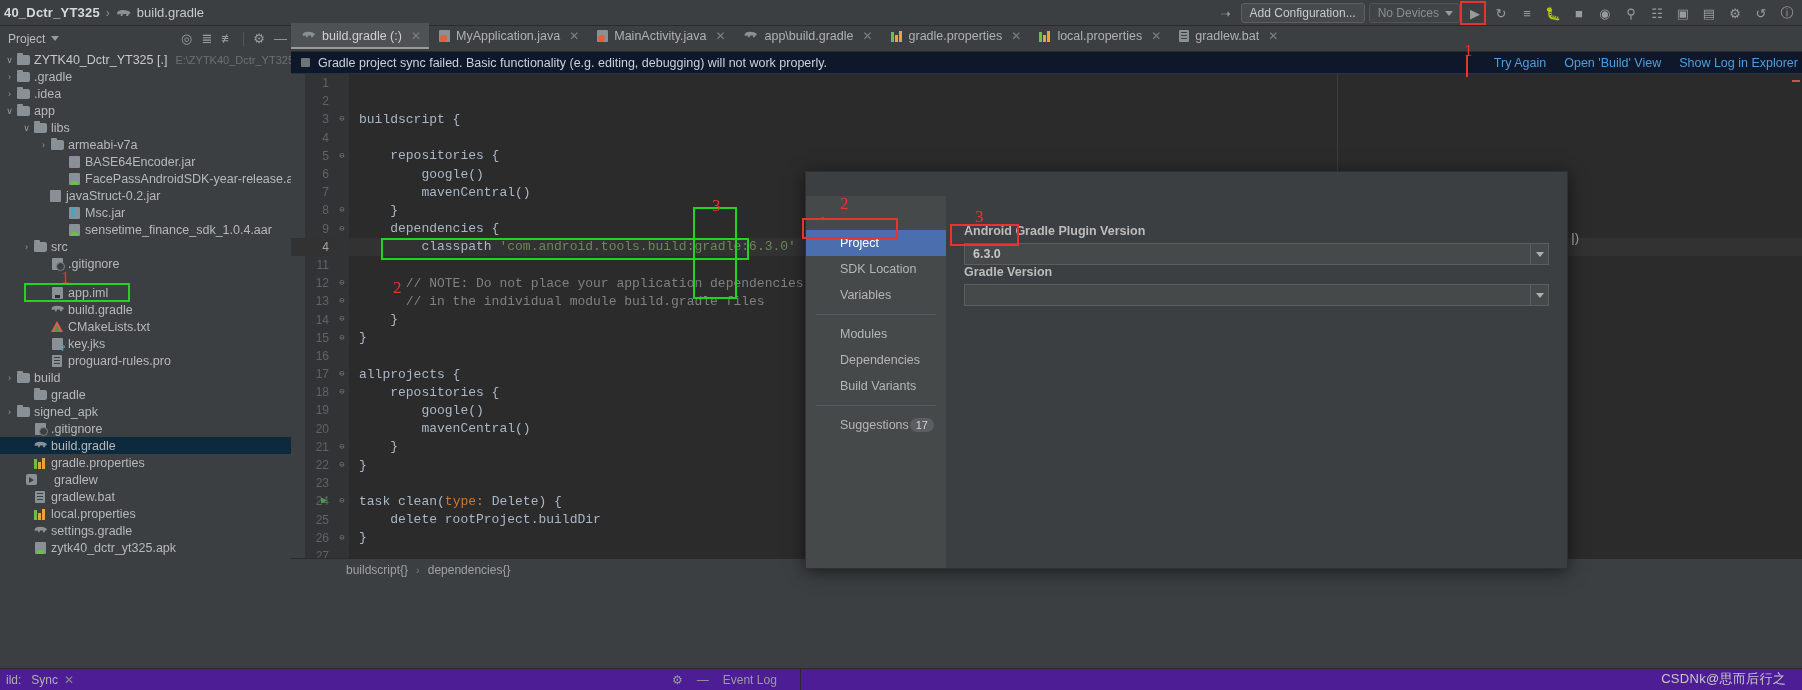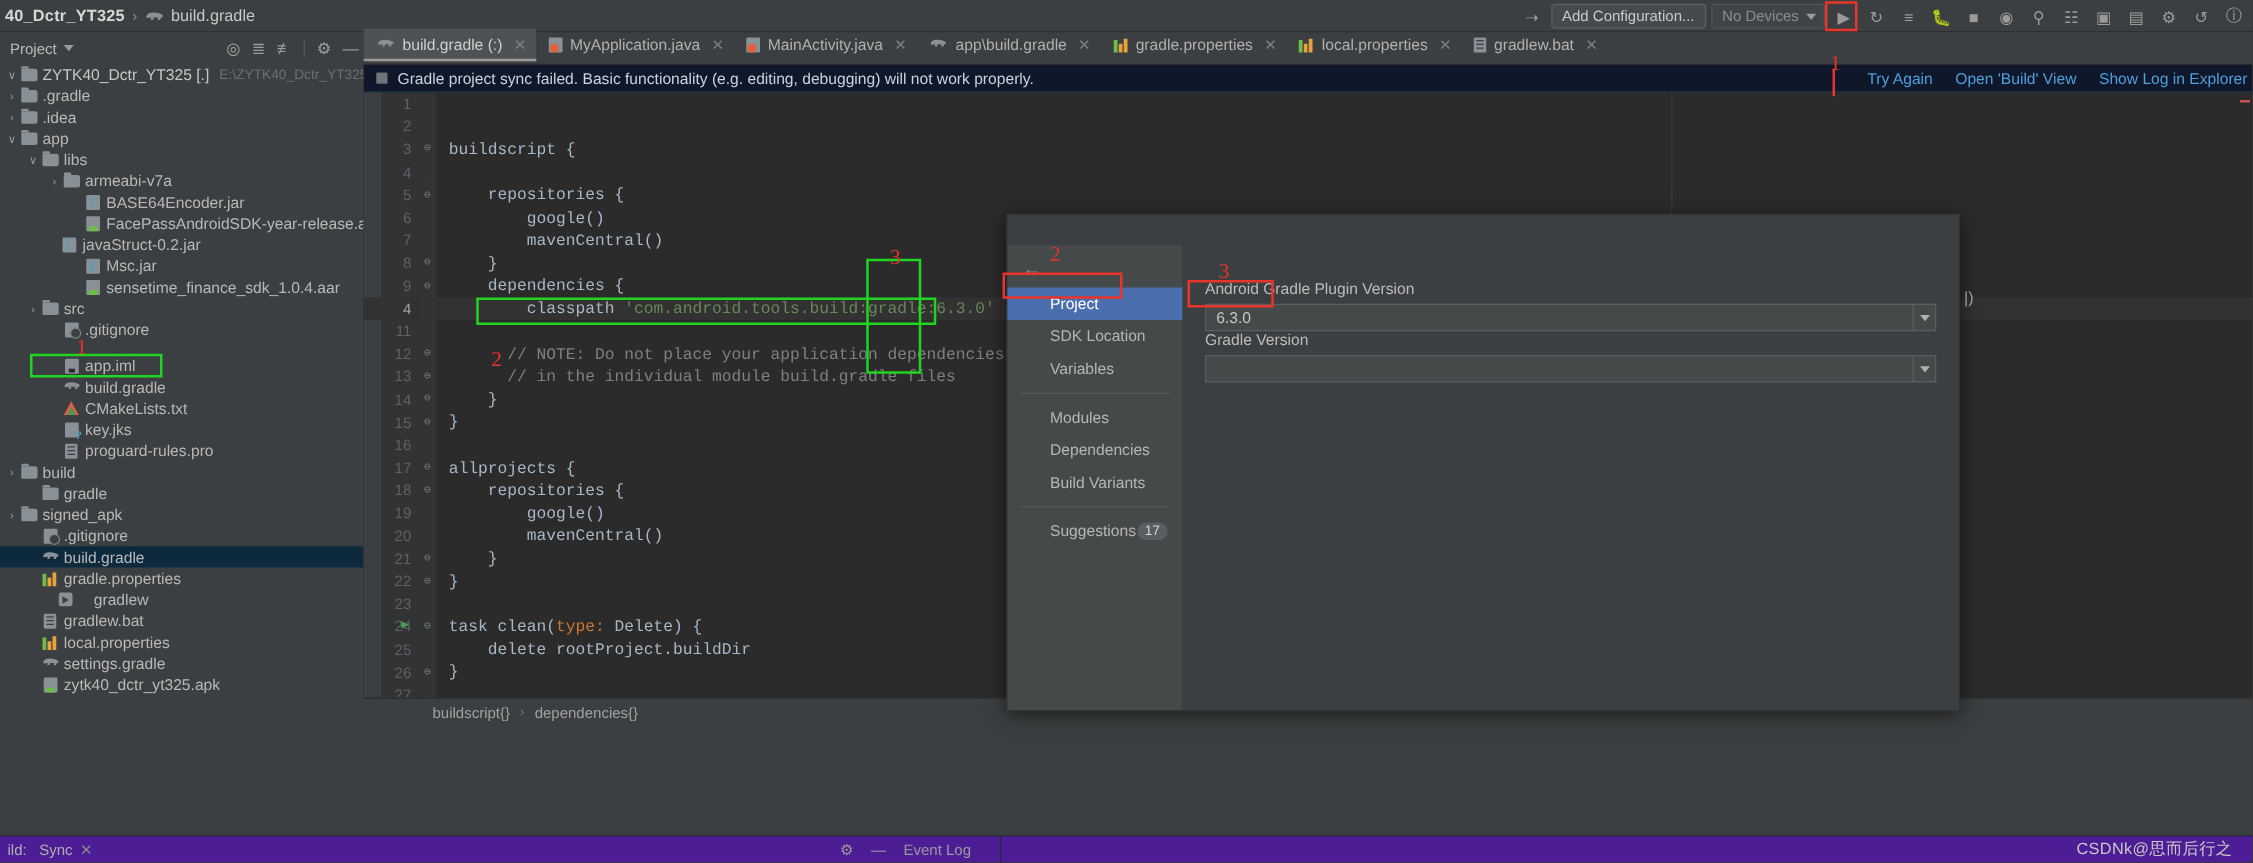--- a/index.html
+++ b/index.html
@@ -293,21 +293,21 @@
   .navitem {
     height: 26px; display:flex; align-items:center; padding-left: 34px;
     color: #b6b6b6; font-size: 12.5px;
   }
   .navitem.sel { background: #4b6eaf; color: #ffffff; }
   .nav-sep { height: 1px; background: #565a5c; margin: 6px 10px; }
   .navitem .badge {
     margin-left: auto; margin-right: 12px; background: #5a5e60;
     color: #d2d2d2; font-size: 11px; border-radius: 8px; padding: 1px 6px;
   }
-  .dlg-main { flex: 1; padding: 28px 18px 0 18px; background: #3c3f41; }
+  .dlg-main { flex: 1; padding: 28px 18px 0 18px; background: #3c3f41; font-weight: bold; }
   .field-label { color: #bcbcbc; font-size: 12.5px; margin-bottom: 5px; }
   .combo {
     height: 22px; background: #45494a; border: 1px solid #5a5e60;
     display: flex; align-items: center; position: relative; 
   }
   .combo .val { color: #c6c6c6; font-size: 12.5px; padding-left: 8px; }
   .combo .arrow-btn {
     position: absolute; right: 0; top: 0; bottom: 0; width: 18px;
     border-left: 1px solid #5a5e60; display:flex; align-items:center; justify-content:center;
   }
@@ -565,21 +565,21 @@
       </div>
       <div class="trow" style="padding-left: 21px;">
         <span class="arrow"></span>
         <span class="ico">
           <span class="props">
             <i></i>
           </span>
         </span>
         <span class="lbl">gradle.properties</span>
       </div>
-      <div class="trow" style="padding-left: 21px; gap: 12px;">
+      <div class="trow" style=" gap: 12px;">
         <span class="arrow"></span>
         <span class="ico">
           <span class="gradlew-ico"></span>
         </span>
         <span class="lbl">gradlew</span>
       </div>
       <div class="trow" style="padding-left: 21px;">
         <span class="arrow"></span>
         <span class="ico">
           <span class="txtfile"></span>

